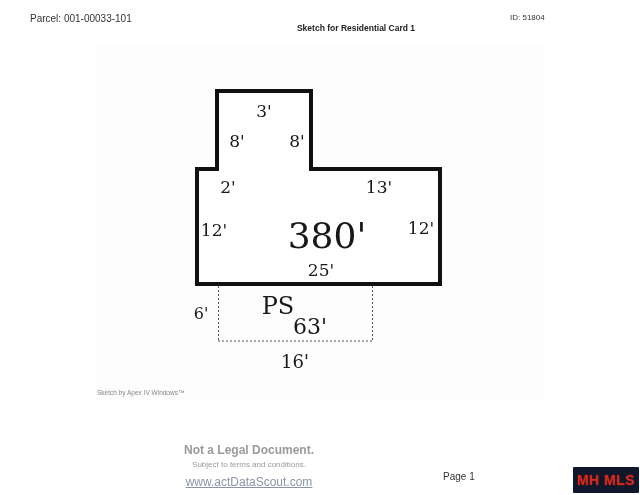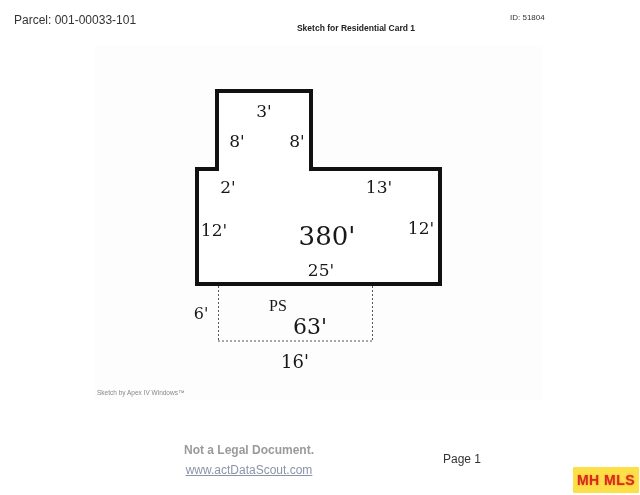--- a/index.html
+++ b/index.html
@@ -1,43 +1,43 @@
 <!DOCTYPE html>
 <html><head>
 <meta charset="utf-8">
 <style>
   html,body{margin:0;padding:0;background:#e8e8e8;}
   .page{
     position:relative;width:640px;height:495px;background:#ffffff;
     font-family:"Liberation Sans",sans-serif;color:#222;overflow:hidden;
     margin:0 auto;
   }
-  .hdr-left{position:absolute;left:14px;top:13px;font-size:12px;color:#333;}
+  .hdr-left{position:absolute;left:30px;top:13px;font-size:10px;color:#333;}
   .hdr-right{position:absolute;left:510px;top:13px;font-size:8px;color:#333;}
   .page-title{position:absolute;left:0;top:23px;width:640px;text-align:center;
     font-size:8.5px;font-weight:bold;color:#222;padding-left:36px;}
   .sketch-canvas{position:absolute;left:95px;top:45px;width:448px;height:355px;
     background:#fdfdfd;}
   svg.plan{position:absolute;left:0;top:0;width:640px;height:495px;}
   .lbl{position:absolute;transform:translate(-50%,-50%);white-space:nowrap;
     font-family:"DejaVu Serif","Liberation Serif",serif;color:#181818;line-height:1;}
   .dim{font-size:17px;}
   .gla-name{font-size:23px;}
-  .gla-area{font-size:26px;}
-  .ps-name{font-size:16px;font-family:Liberation Serif, serif;}
+  .gla-area{font-size:36px;}
+  .ps-name{font-size:24px;}
   .ps-area{font-size:22px;}
   .dim-16{font-size:18px;}
   .dim-6{font-size:16px;}
   .credit{position:absolute;left:97px;top:389px;font-size:6.5px;color:#888;
     transform:none;font-family:"Liberation Sans",sans-serif;}
   .footer-block{position:absolute;left:149px;top:443px;width:200px;text-align:center;}
   .footer-notice{font-size:12px;font-weight:bold;color:#9a9a9a;margin:0 0 3px 0;}
   .footer-terms{font-size:8px;color:#9a9a9a;margin:0 0 3px 0;}
   .footer-link{font-size:12px;color:#8b93a6;text-decoration:underline;cursor:pointer;}
-  .footer-page{position:absolute;left:443px;top:452px;font-size:12px;color:#333;}
+  .footer-page{position:absolute;left:443px;top:471px;font-size:10px;color:#333;}
   .mhmls{position:absolute;right:1px;bottom:2px;width:66px;height:26px;
     display:flex;align-items:center;justify-content:center;border-radius:1px;}
   .mhmls span{font-size:14px;font-weight:bold;letter-spacing:.5px;
     text-shadow:0 0 2px rgba(220,40,30,.55);}
 </style>
 </head>
 <body>
 
 <div class="page">
 
@@ -65,22 +65,23 @@
 
   <span class="lbl dim-6" style="left:201px;top:314px;">6'</span>
   <span class="lbl ps-name" style="left:278px;top:306px;">PS</span>
   <span class="lbl ps-area" style="left:310px;top:327px;">63'</span>
   <span class="lbl dim-16" style="left:295px;top:362px;">16'</span>
 
   <div class="credit">Sketch by Apex IV Windows™</div>
 
   <div class="footer-block">
     <div class="footer-notice">Not a Legal Document.</div>
+    <div class="footer-terms">Subject to terms and conditions.</div>
     <span class="footer-link">www.actDataScout.com</span>
   </div>
 
   <div class="footer-page">Page 1</div>
 
-  <div class="mhmls" style="background: #fde047;">
+  <div class="mhmls" style="background: #0f172a;">
     <span style="color: rgb(216, 41, 28);">MH MLS</span>
   </div>
 
 </div>
 
 </body></html>

